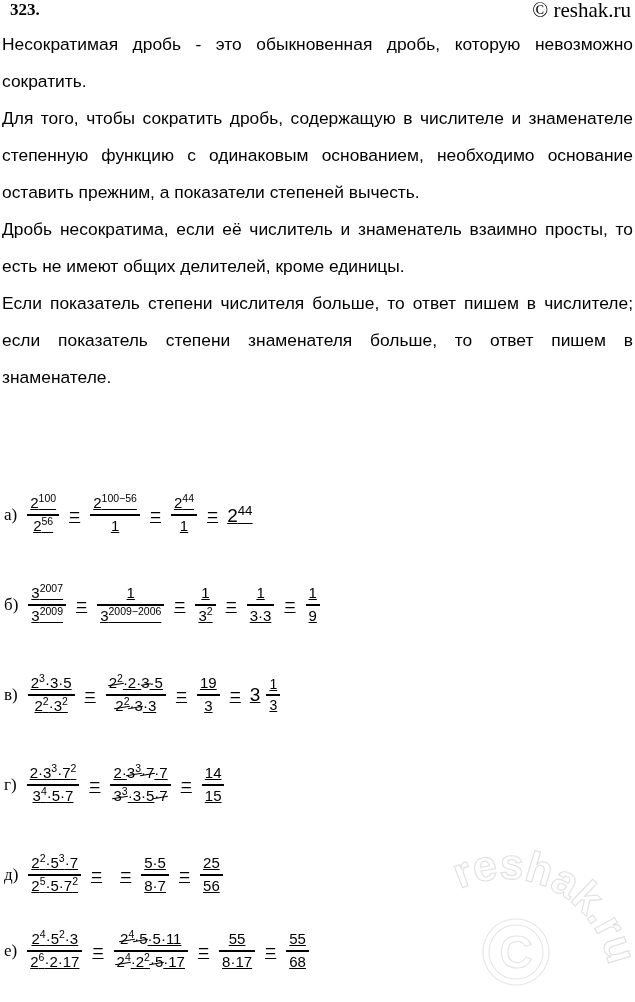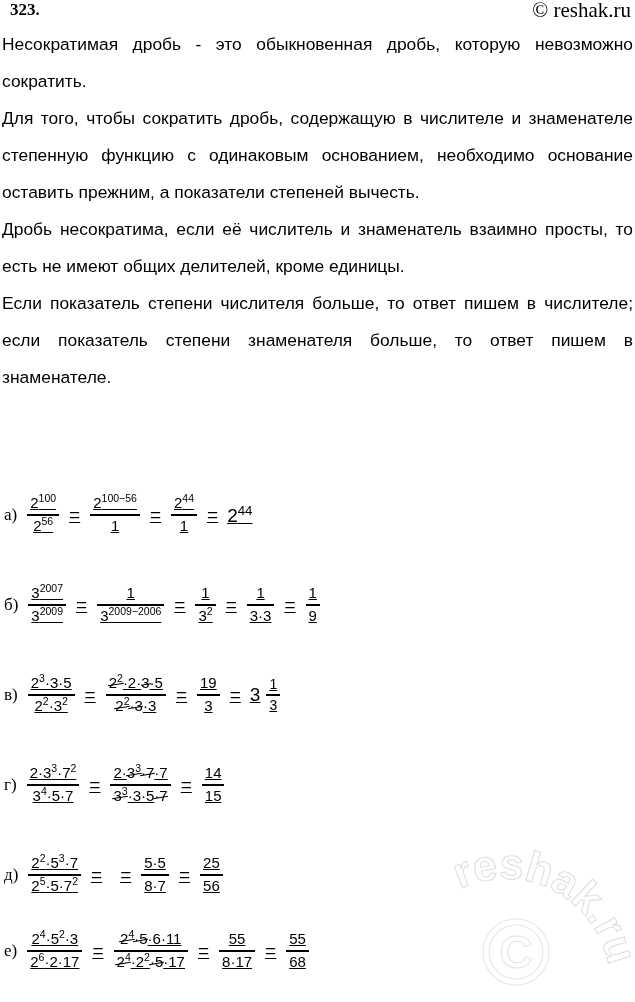--- a/index.html
+++ b/index.html
@@ -317,21 +317,21 @@
   <div class="formula-row">
     <span class="flabel">е)</span>
     <span class="expr">
       <span class="frac">
         <span class="num"><span>2</span><sup class="exp">4</sup><span>·5</span><sup class="exp">2</sup><span>·3</span></span>
         <span class="bar"></span>
         <span class="den"><span>2</span><sup class="exp">6</sup><span>·2·17</span></span>
       </span>
       <span class="eq">=</span>
       <span class="frac">
-        <span class="num"><span class="strike"><span>2</span><sup class="exp">4</sup></span><span class="strike">·5</span><span>·6·11</span></span>
+        <span class="num"><span class="strike"><span>2</span><sup class="exp">4</sup></span><span class="strike">·5</span><span>·5·11</span></span>
         <span class="bar"></span>
         <span class="den"><span class="strike"><span>2</span><sup class="exp">4</sup></span><span>·2</span><sup class="exp">2</sup><span class="strike">·5</span><span>·17</span></span>
       </span>
       <span class="eq">=</span>
       <span class="frac">
         <span class="num">55</span>
         <span class="bar"></span>
         <span class="den">8·17</span>
       </span>
       <span class="eq">=</span>

